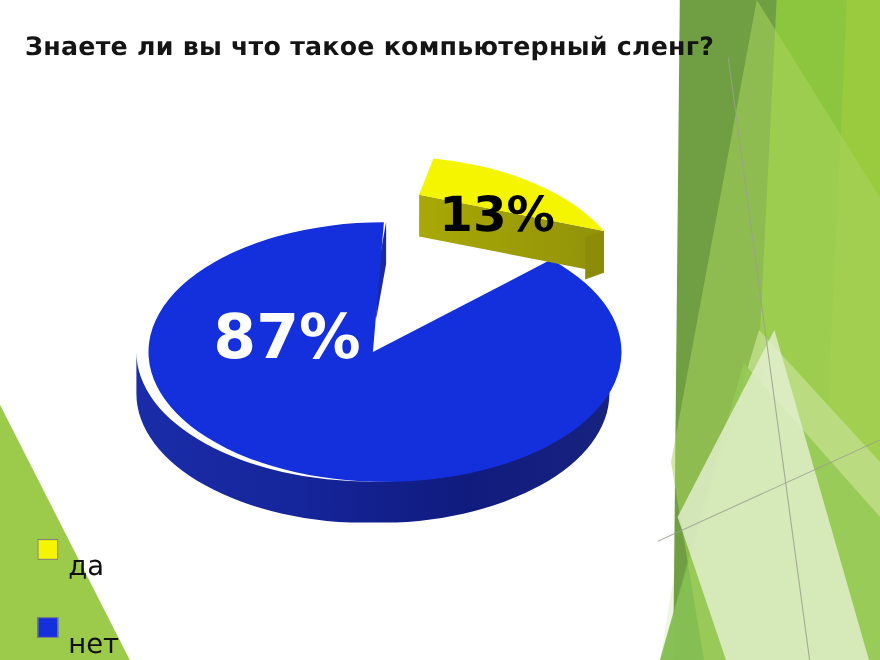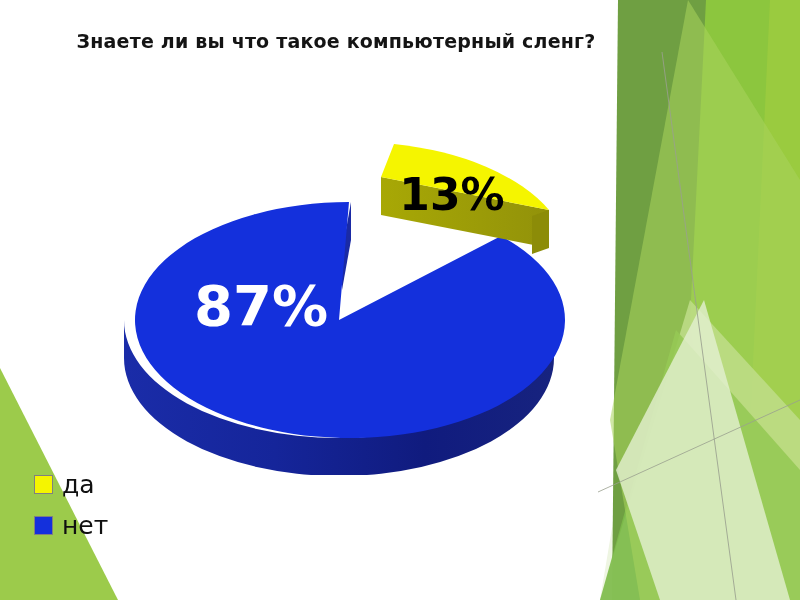--- a/index.html
+++ b/index.html
@@ -26,21 +26,21 @@
   }
 
   
   #chart-title {
     position: absolute;
     left: 0;
     top: 30px;
     width: 672px;
     text-align: center;
     font-family: "DejaVu Sans", sans-serif;
-    font-size: 19px;
+    font-size: 23px;
     font-weight: bold;
     letter-spacing: 0.2px;
     color: #141414;
     white-space: nowrap;
   }
 
   
   #pie-wrap {
     position: absolute;
     left: 94px;
@@ -75,20 +75,21 @@
     height: 19px;
     border: 1px solid #808080;
     box-sizing: border-box;
     flex: 0 0 auto;
   }
   .legend-text {
     font-family: "DejaVu Sans", sans-serif;
     font-size: 25px;
     color: #101010;
     line-height: 1;
+    margin-top: 30px;
   }
 </style>
 </head>
 <body>
 
 <div id="slide">
 
   <svg id="bg-deco" viewBox="0 0 800 600">
 
     <polygon points="0,368 0,600 118,600" fill="#9CCB4B"></polygon>

